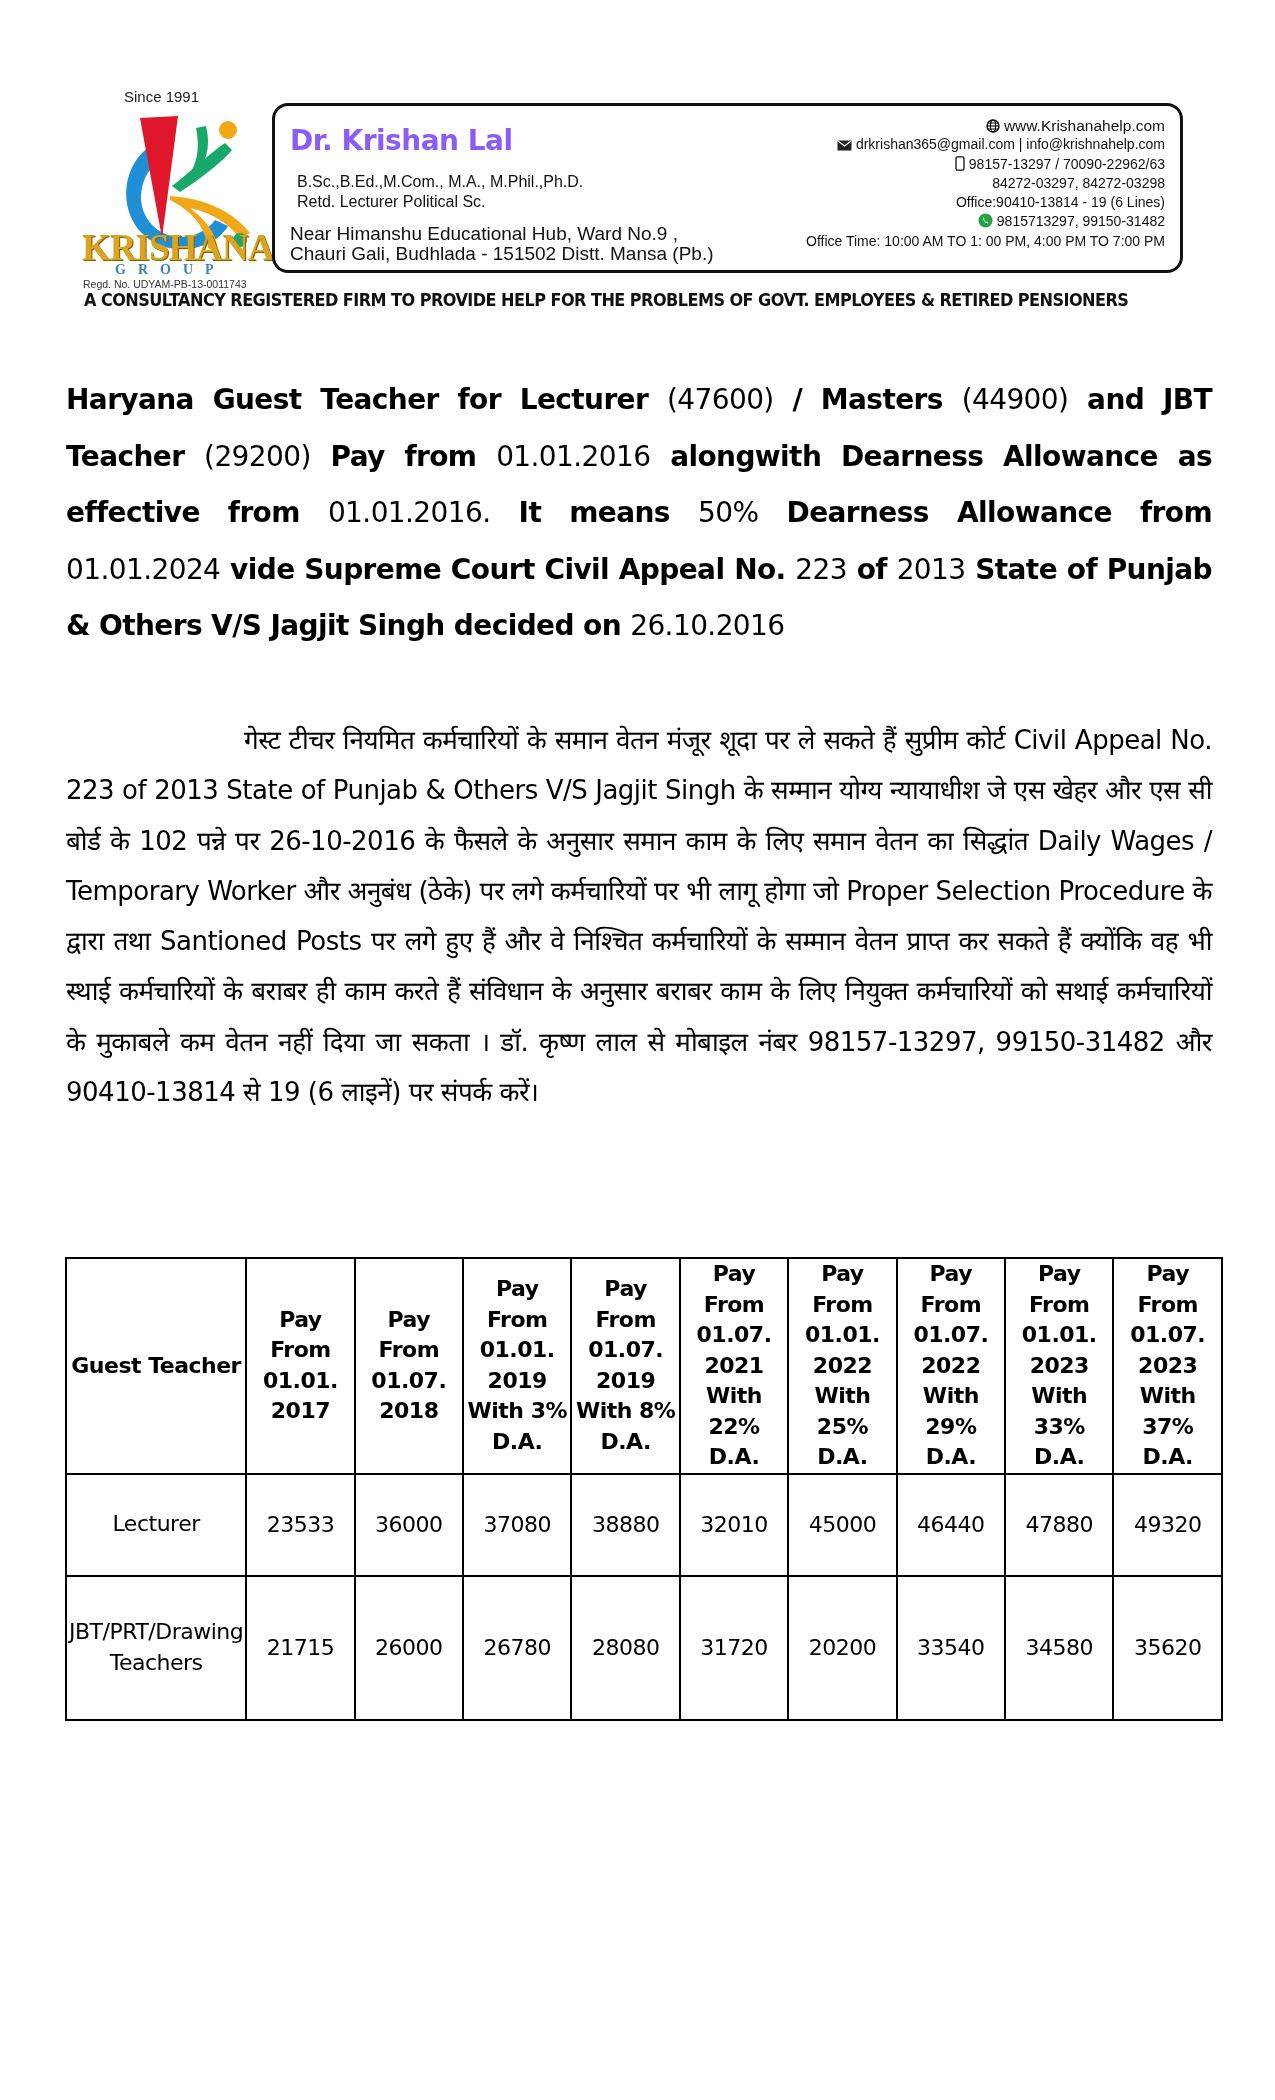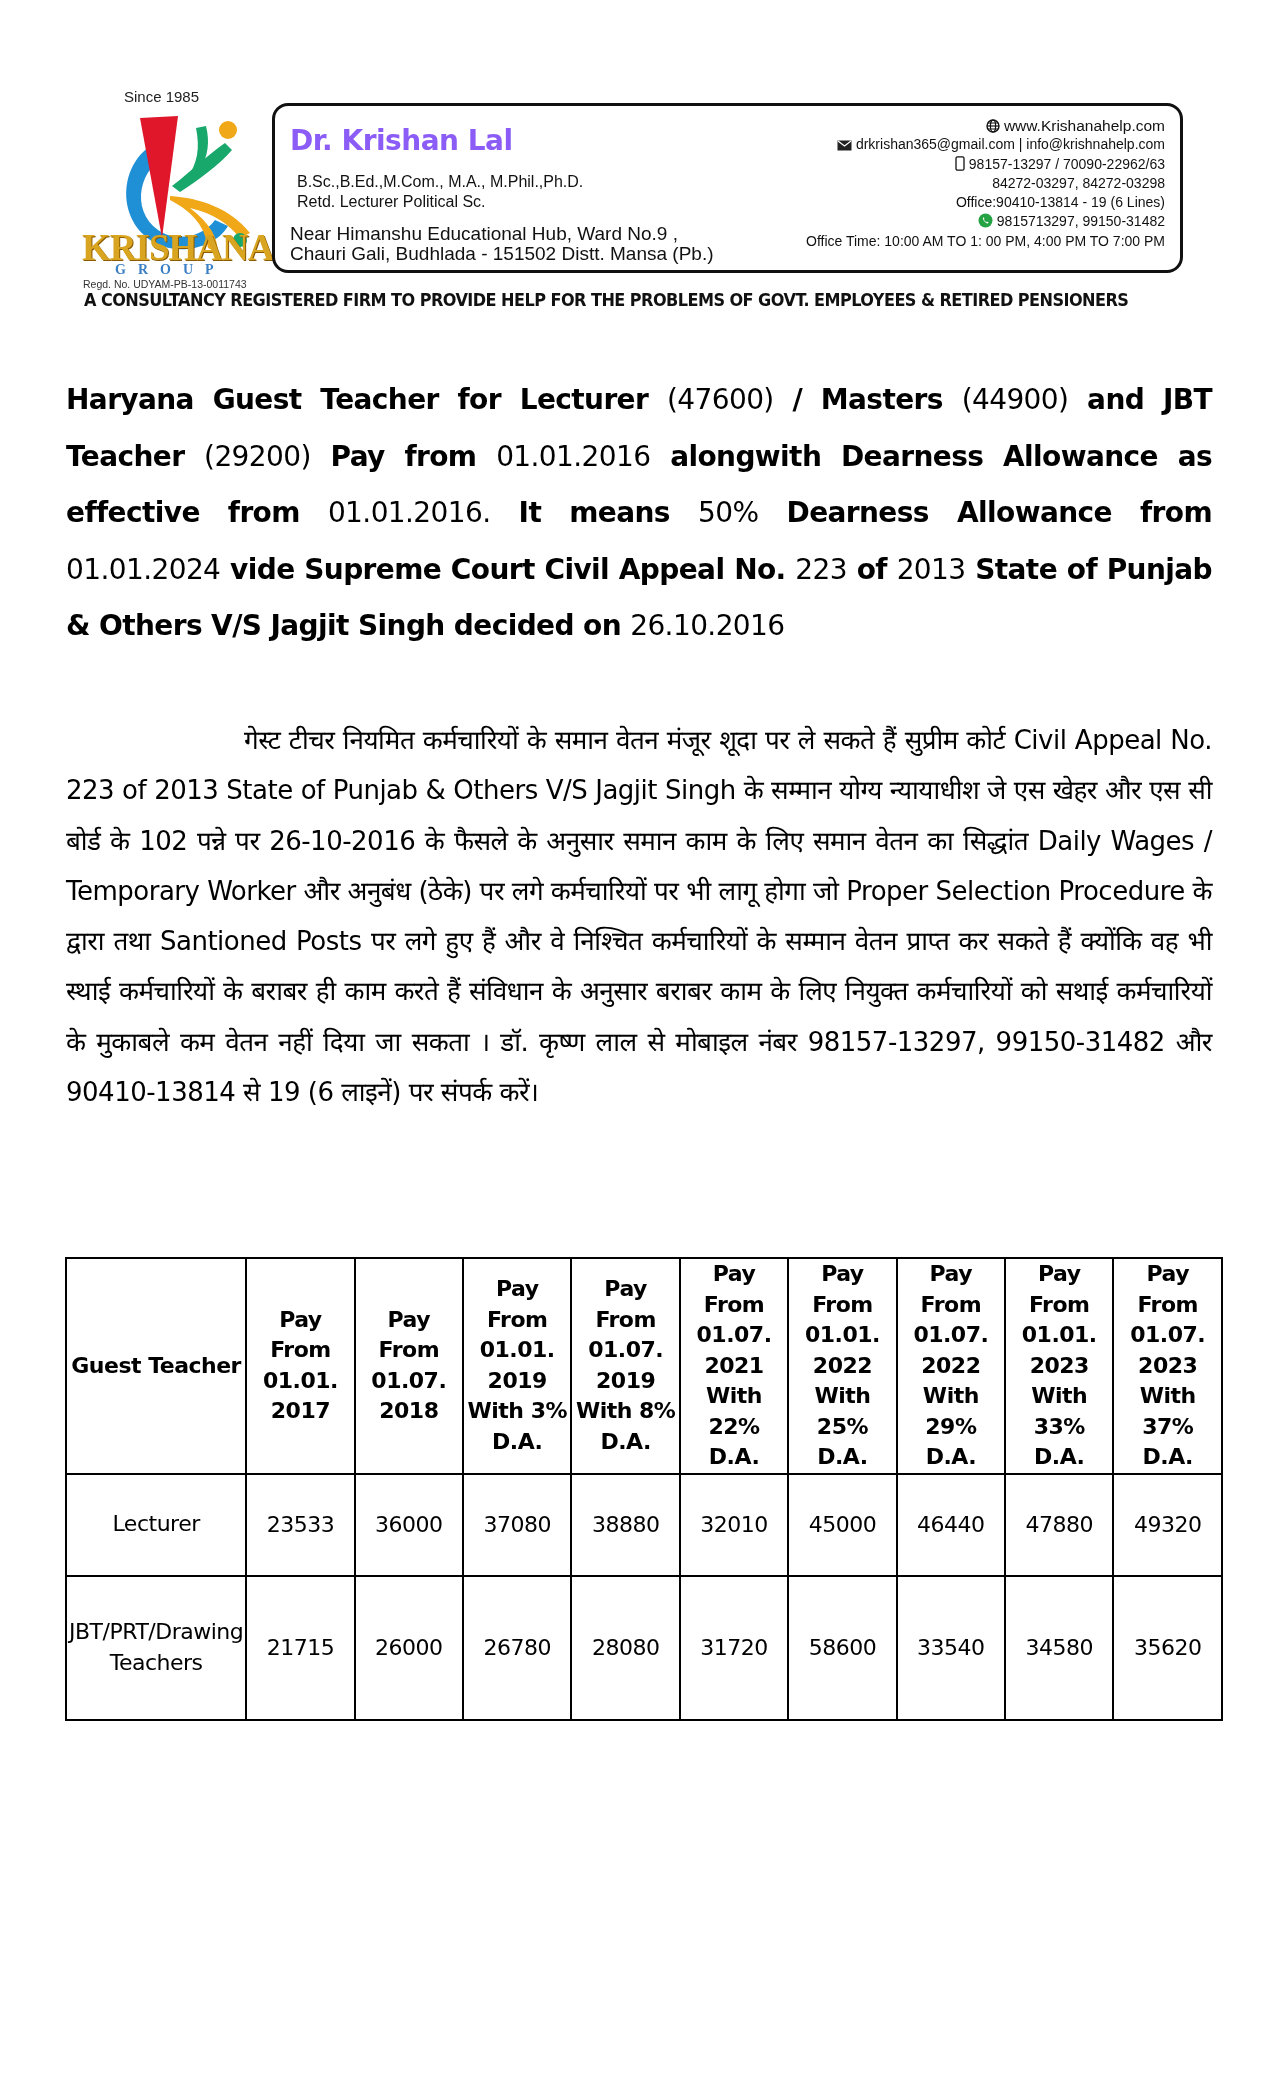--- a/index.html
+++ b/index.html
@@ -33,21 +33,21 @@
   .pay-table th { font-weight: bold; font-size: 22px; line-height: 30.5px; height: 212px; letter-spacing: -0.5px; }
   .pay-table td { font-size: 22px; letter-spacing: -0.5px; }
   .pay-table .cat { font-size: 22px; line-height: 30.5px; }
   .r1 td { height: 100px; }
   .r2 td { height: 240px; }
   .r3 td { height: 142px; }
 </style>
 </head>
 <body>
 
-<div class="since">Since 1985</div>
+<div class="since">Since 1991</div>
 
 <svg class="logo" viewBox="0 0 170 150">
 
   <path d="M70 30 C 20 40, 10 110, 55 135 C 80 148, 115 140, 128 118 L 115 112 C 102 130, 75 134, 58 122 C 30 102, 38 58, 72 45 Z" fill="#1f8fd6"></path>
 
   <path d="M40 10 L 78 8 L 62 130 Z" fill="#e0162b"></path>
 
   <path d="M72 78 C 95 60, 110 45, 125 35 L 132 42 C 118 58, 98 72, 80 84 Z" fill="#18a86b"></path>
   <path d="M96 20 C 100 40, 98 55, 86 72 L 100 62 C 108 48, 110 34, 106 18 Z" fill="#18a86b"></path>
   <circle cx="128" cy="22" r="9" fill="#f0a818"></circle>
@@ -148,19 +148,19 @@
       <td>47880</td>
       <td>49320</td>
     </tr>
     <tr class="r3">
       <td class="cat">JBT/PRT/Drawing Teachers</td>
       <td>21715</td>
       <td>26000</td>
       <td>26780</td>
       <td>28080</td>
       <td>31720</td>
-      <td>58600</td>
+      <td>20200</td>
       <td>33540</td>
       <td>34580</td>
       <td>35620</td>
     </tr>
   </tbody>
 </table>
 
 </body></html>

